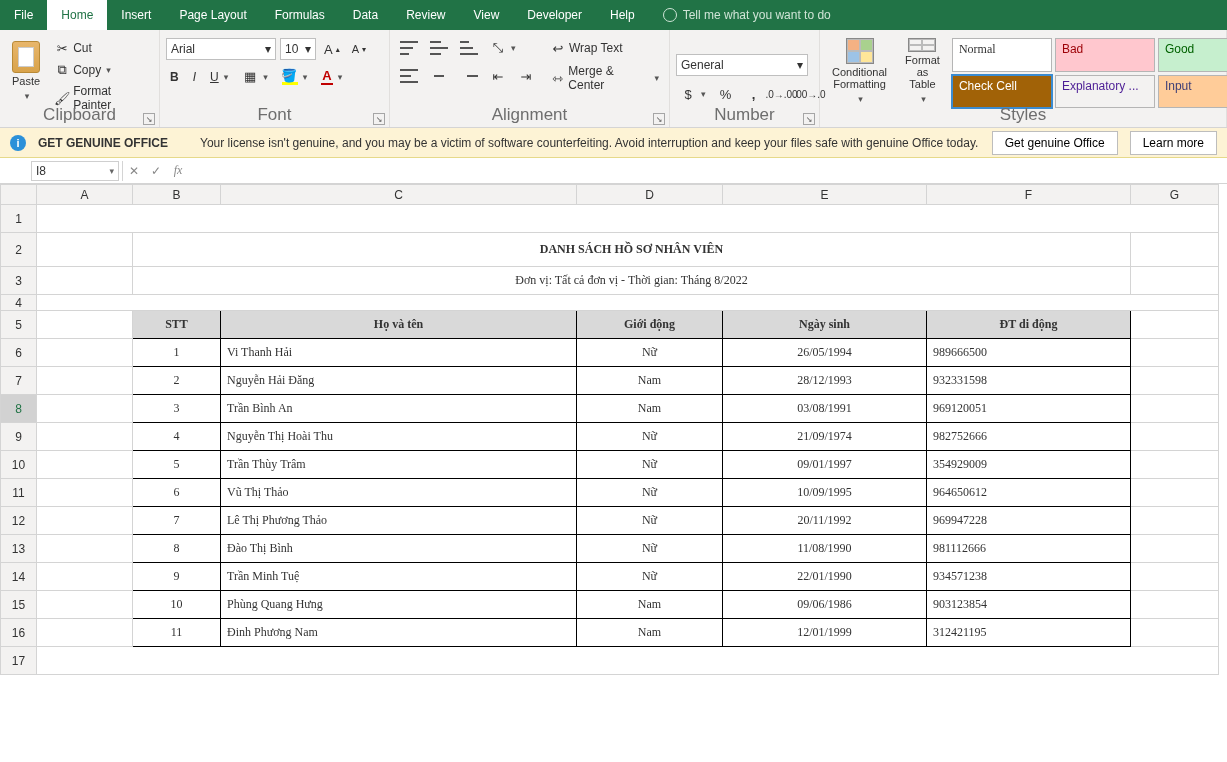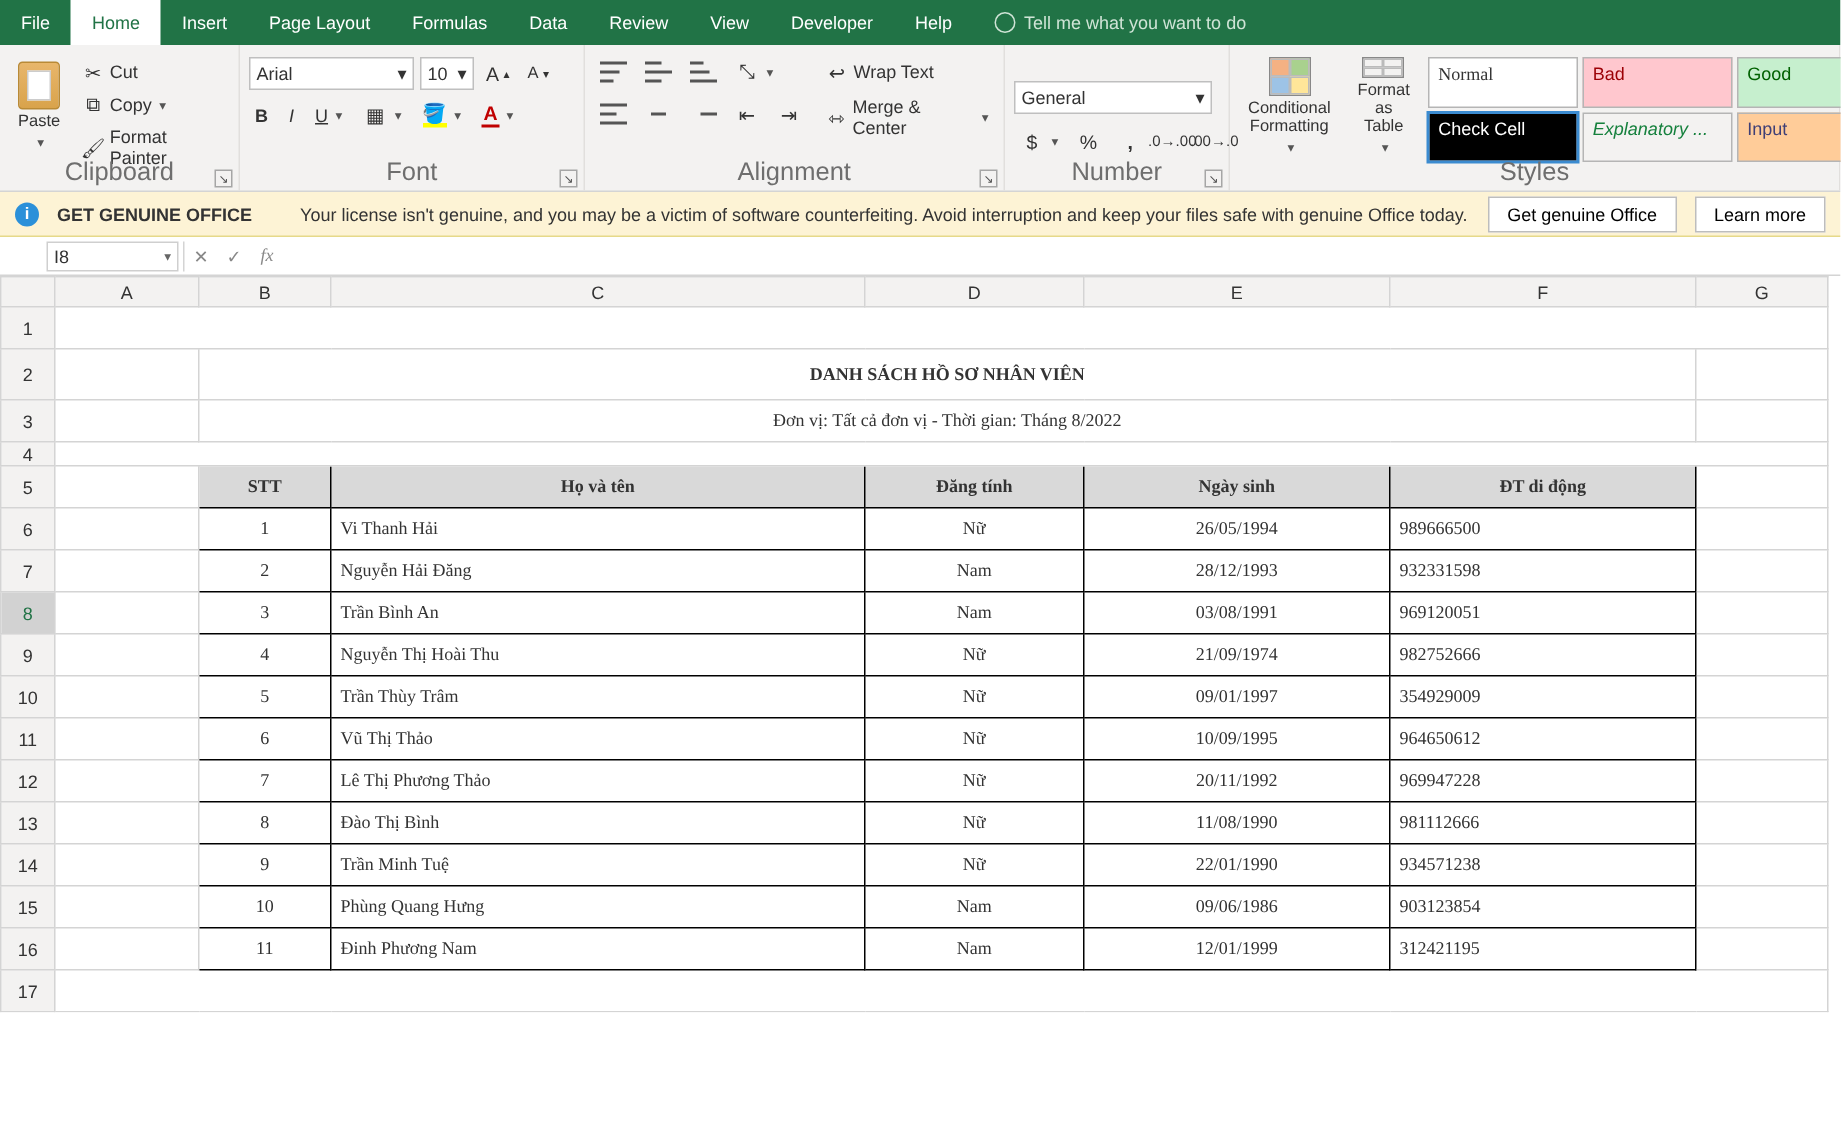--- a/index.html
+++ b/index.html
@@ -23,22 +23,22 @@
 .dd-caret::after{content:"▾"; font-size:9px; margin-left:2px; color:#555;}
 .ico { width:16px; height:16px; display:inline-flex; align-items:center; justify-content:center; font-size:13px; }
 .paste-ico{ width:28px; height:32px; background:linear-gradient(#e8b66b,#d9a34b); border:1px solid #b98a36; border-radius:3px; position:relative; }
 .paste-ico::before{content:""; position:absolute; left:5px; top:5px; right:5px; bottom:5px; background:#fff; border:1px solid #ccc;}
 .cond-ico, .table-ico { width:28px; height:28px; border:1px solid #888; display:grid; grid-template-columns:1fr 1fr; grid-template-rows:1fr 1fr;}
 .cond-ico div,.table-ico div{border:1px solid #bbb;}
 .style-cell{ border:1px solid #b5b5b5; padding:3px 6px; font-size:12px; width:100px; white-space:nowrap; overflow:hidden; text-overflow:ellipsis;}
 .sc-normal{ background:#fff;font-family:Liberation Serif, serif; }
 .sc-bad{ background:#ffc7ce; color:#9c0006;}
 .sc-good{ background:#c6efce; color:#006100;}
-.sc-check{ background:#000000; color:#fff; outline:2px solid #3b8bd0; outline-offset:-1px;}
-.sc-expl{ font-style:italic; color:#15803d;}
+.sc-check{ background:#a16207; color:#fff; outline:2px solid #3b8bd0; outline-offset:-1px;}
+.sc-expl{ color:#4c1d95;}
 .sc-input{ background:#ffcc99; color:#3f3f76;}
 
 
 .combo { border:1px solid #bfbfbf; background:#fff; height:22px; display:flex; align-items:center; padding:0 4px; font-size:12px; }
 .font-name{ width:110px;}
 .font-size{ width:36px;}
 .align-ico{ width:18px; height:14px; display:flex; flex-direction:column; justify-content:space-between; }
 .align-ico span{ height:2px; background:#555; }
 .underline-a{ color:#c00000; border-bottom:2px solid #c00000; font-weight:bold; font-size:13px; padding:0 1px;}
 
@@ -354,21 +354,21 @@
         </tr>
   <tr style="height:16px;">
           <td class="rowhdr">4</td>
           <td colspan="7"></td>
         </tr>
   <tr class="row-h">
           <td class="rowhdr">5</td>
           <td></td>
     <td class="data-hdr">STT</td>
     <td class="data-hdr">Họ và tên</td>
-    <td class="data-hdr">Đăng tính</td>
+    <td class="data-hdr">Giới động</td>
     <td class="data-hdr">Ngày sinh</td>
     <td class="data-hdr">ĐT di động</td>
     <td></td>
         </tr>
   </tbody>
       <tbody id="data-rows">
         <tr class="row-h">
           <td class="rowhdr">6</td>
           <td></td>
           <td class="data-td c">1</td>

